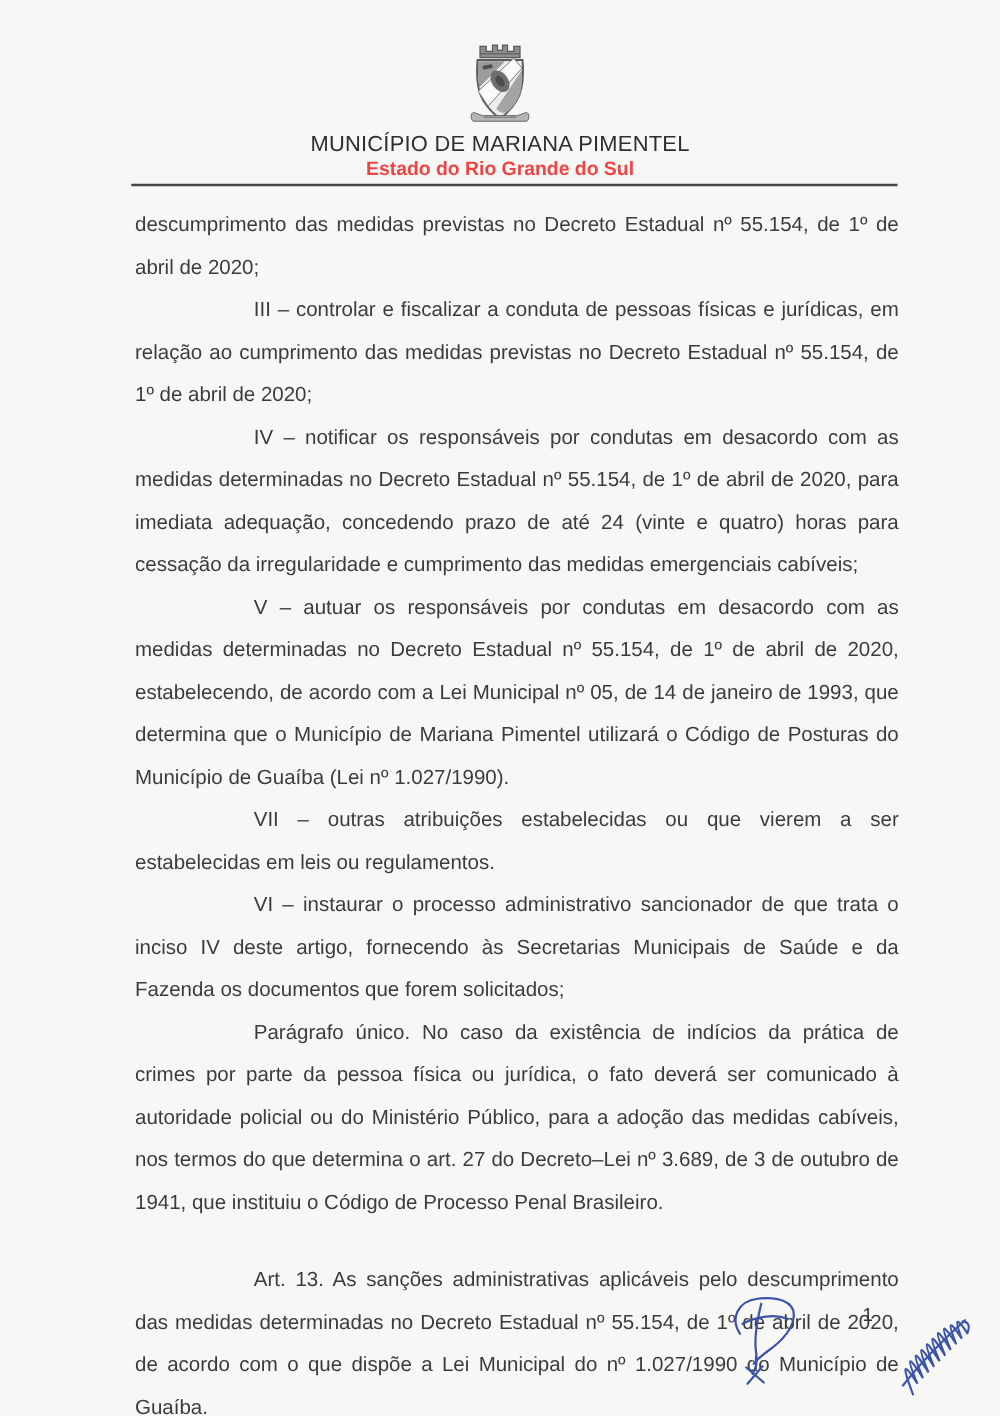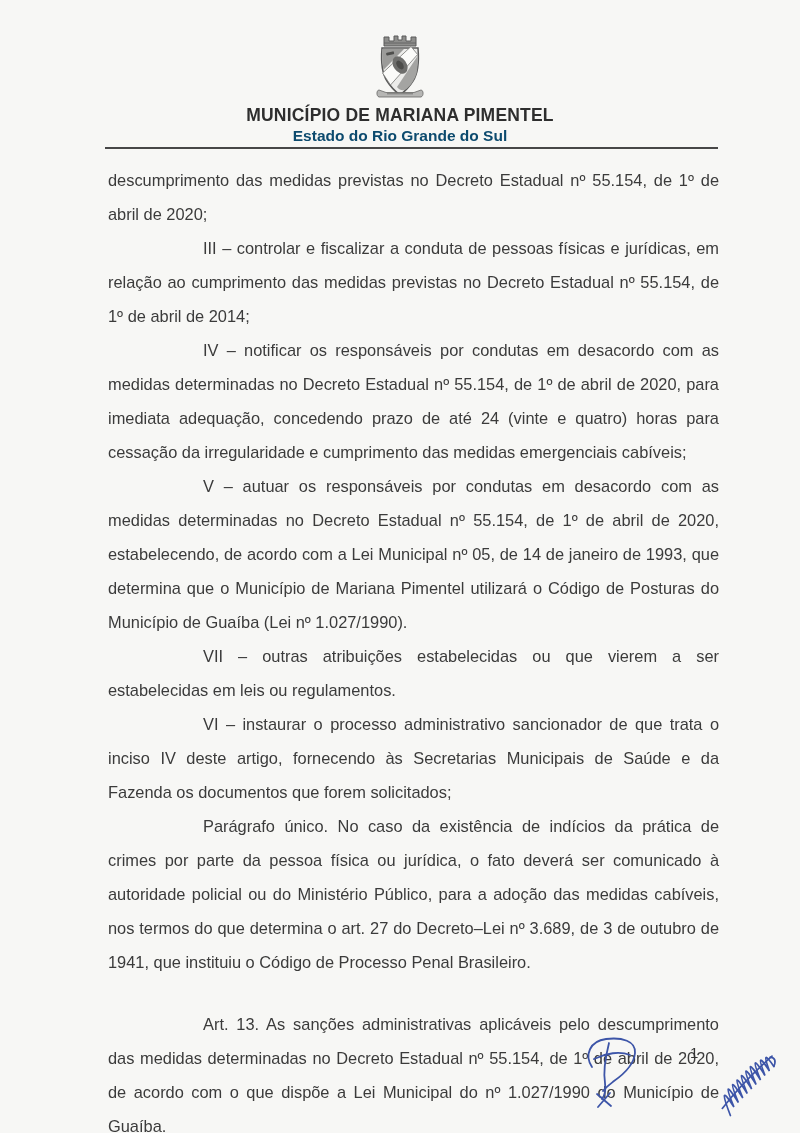--- a/index.html
+++ b/index.html
@@ -13,26 +13,26 @@
     overflow:hidden;
   }
 
   
   .doc-header {
     position:absolute; top:30px; left:0; width:100%;
     text-align:center;
   }
   .crest { display:block; margin:0 auto 3px auto; }
   .muni-name {
-    margin:0; font-size:17.5px; font-weight:bold;
+    margin:0; font-size:17.5px; font-weight:normal;
     color:#2e2e2e; letter-spacing:0.2px;
   }
   .state-name {
     margin:1px 0 0 0; font-size:15.5px; font-weight:bold;
-    color:#0c4a6e;
+    color:#ef4444;
   }
   .header-rule {
     position:absolute; left:105px; top:147px;
     width:613px; height:2px; background:#474747;
   }
 
   
   .doc-body {
     position:absolute; left:108px; top:163px; width:611px;
     font-size:16.4px; line-height:34px;
@@ -79,21 +79,21 @@
       <line x1="20" y1="63.8" x2="46" y2="63.8" stroke="#6e6e6c" stroke-width="0.9"></line>
     </svg>
     <h1 class="muni-name">MUNICÍPIO DE MARIANA PIMENTEL</h1>
     <h2 class="state-name">Estado do Rio Grande do Sul</h2>
   </div>
 
   <div class="header-rule"></div>
 
   <div class="doc-body">
     <p>descumprimento das medidas previstas no Decreto Estadual nº 55.154, de 1º de abril de 2020;</p>
-    <p class="indent">III – controlar e fiscalizar a conduta de pessoas físicas e jurídicas, em relação ao cumprimento das medidas previstas no Decreto Estadual nº 55.154, de 1º de abril de 2014;</p>
+    <p class="indent">III – controlar e fiscalizar a conduta de pessoas físicas e jurídicas, em relação ao cumprimento das medidas previstas no Decreto Estadual nº 55.154, de 1º de abril de 2020;</p>
     <p class="indent">IV – notificar os responsáveis por condutas em desacordo com as medidas determinadas no Decreto Estadual nº 55.154, de 1º de abril de 2020, para imediata adequação, concedendo prazo de até 24 (vinte e quatro) horas para cessação da irregularidade e cumprimento das medidas emergenciais cabíveis;</p>
     <p class="indent">V – autuar os responsáveis por condutas em desacordo com as medidas determinadas no Decreto Estadual nº 55.154, de 1º de abril de 2020, estabelecendo, de acordo com a Lei Municipal nº 05, de 14 de janeiro de 1993, que determina que o Município de Mariana Pimentel utilizará o Código de Posturas do Município de Guaíba (Lei nº 1.027/1990).</p>
     <p class="indent">VII – outras atribuições estabelecidas ou que vierem a ser estabelecidas em leis ou regulamentos.</p>
     <p class="indent">VI – instaurar o processo administrativo sancionador de que trata o inciso IV deste artigo, fornecendo às Secretarias Municipais de Saúde e da Fazenda os documentos que forem solicitados;</p>
     <p class="indent">Parágrafo único. No caso da existência de indícios da prática de crimes por parte da pessoa física ou jurídica, o fato deverá ser comunicado à autoridade policial ou do Ministério Público, para a adoção das medidas cabíveis, nos termos do que determina o art. 27 do Decreto–Lei nº 3.689, de 3 de outubro de 1941, que instituiu o Código de Processo Penal Brasileiro.</p>
     <p class="indent gap-before">Art. 13. As sanções administrativas aplicáveis pelo descumprimento das medidas determinadas no Decreto Estadual nº 55.154, de 1º de abril de 2020, de acordo com o que dispõe a Lei Municipal do nº 1.027/1990 do Município de Guaíba.</p>
   </div>
 
   <div class="page-number">1</div>
 

